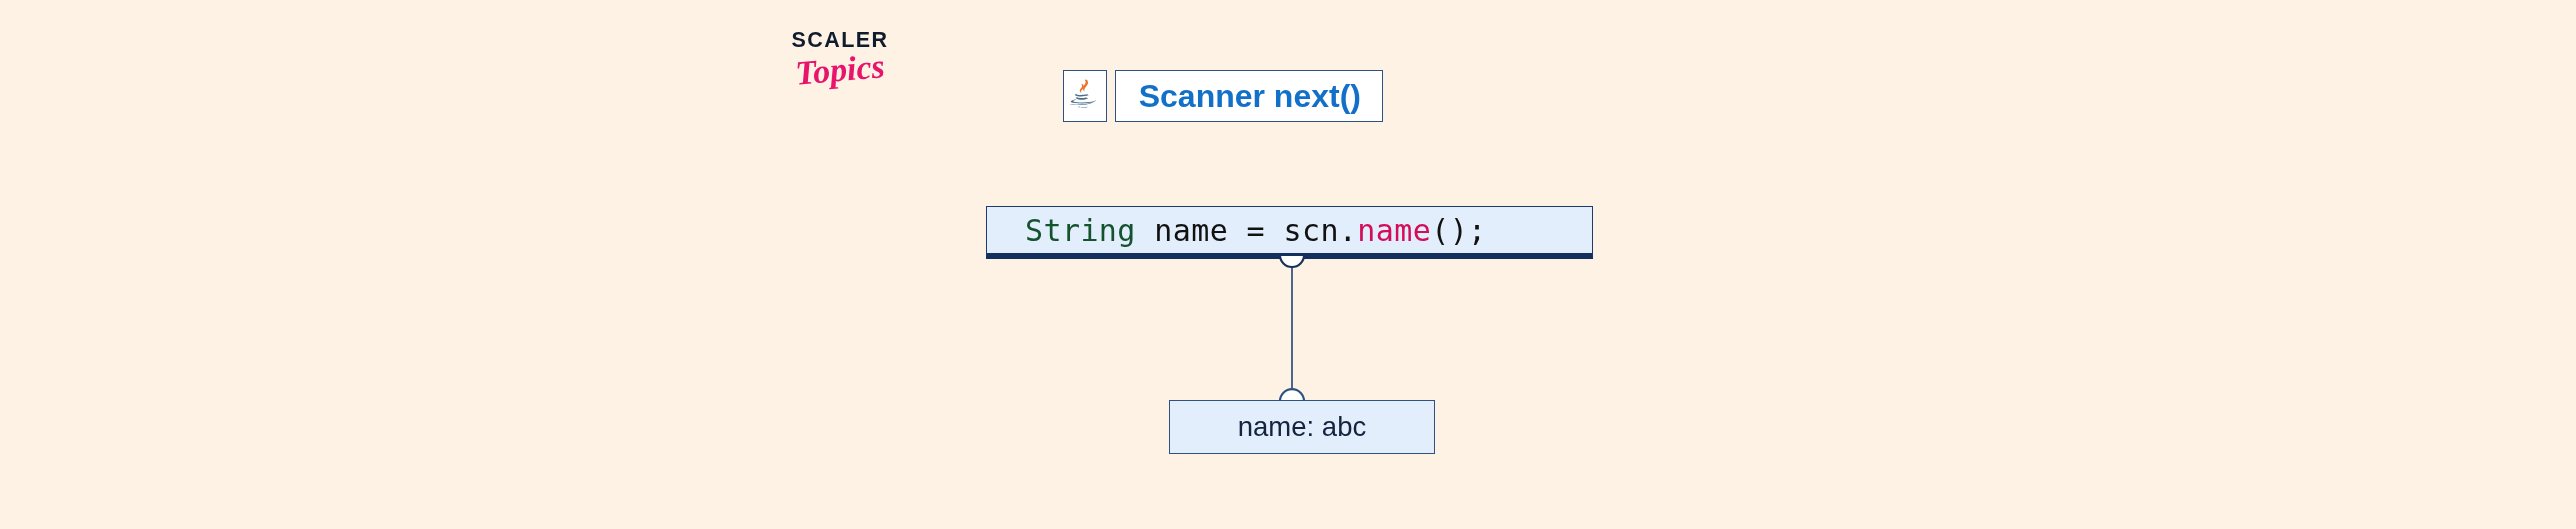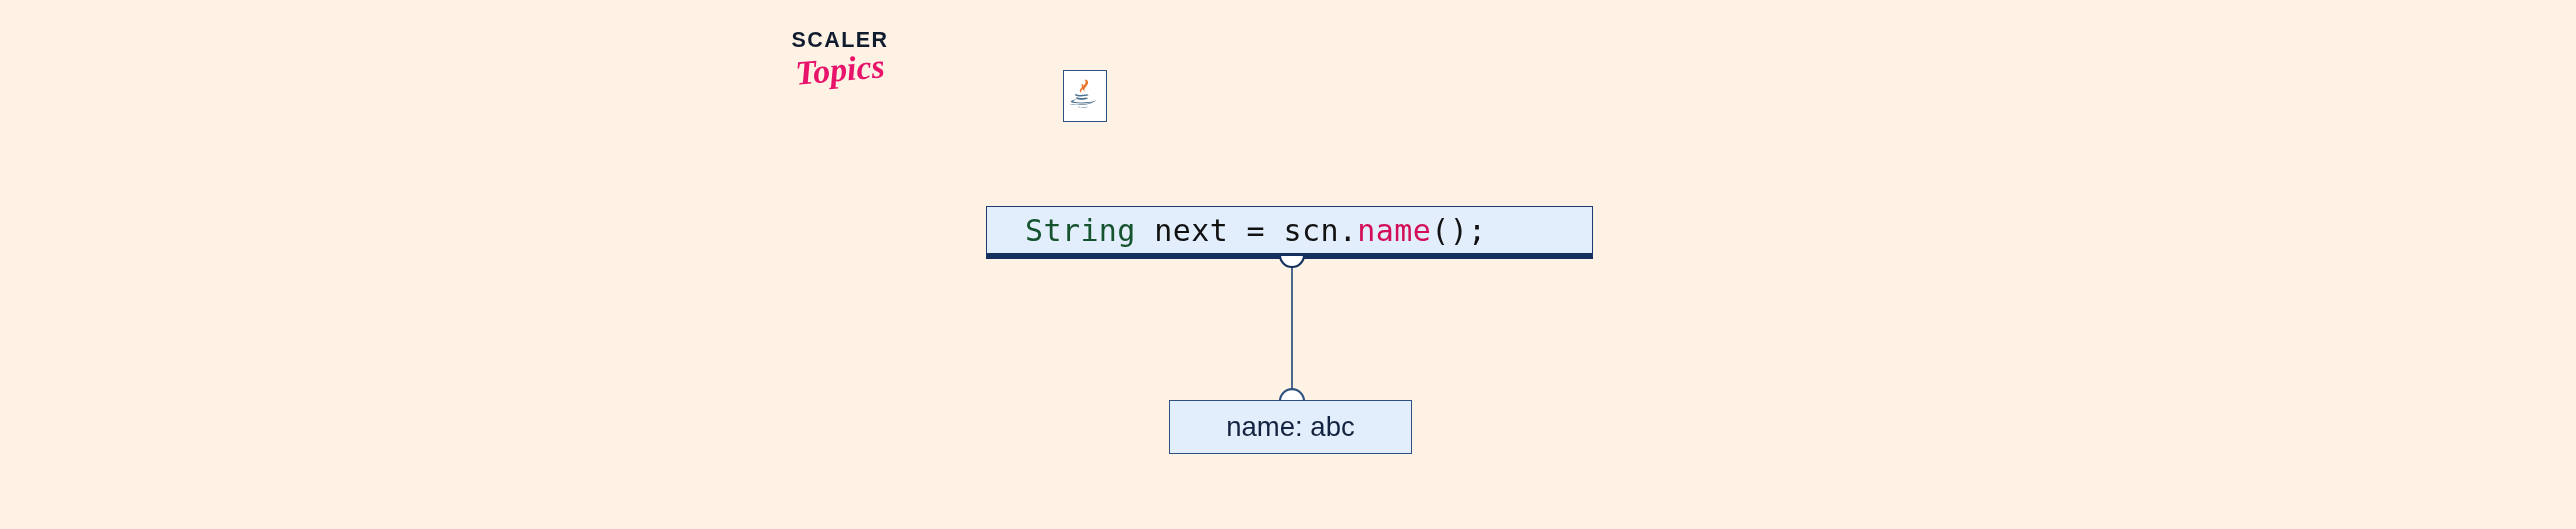--- a/index.html
+++ b/index.html
@@ -116,21 +116,21 @@
     width: 86px;
     height: 155px;
     pointer-events: none;
   }
 
   
   #name-box {
     position: absolute;
     left: 1169px;
     top: 400px;
-    width: 243px;
+    width: 266px;
     height: 54px;
     box-sizing: border-box;
     background: #e2eefb;
     border: 1.7px solid #2e5181;
     display: flex;
     align-items: center;
     justify-content: center;
   }
   #name-text {
     font-family: "Liberation Sans", sans-serif;
@@ -159,24 +159,27 @@
 
         <path d="M9.0 22.8c0 0-1.6 1.0 1.1 1.3 3.3 0.4 5.0 0.3 8.6-0.4 0 0 1.0 0.6 2.3 1.1-8.1 3.5-18.3-0.2-12.0-2.0z" fill="#4a708f"></path>
         <path d="M8.0 19.0c0 0-1.8 1.3 0.9 1.6 3.5 0.4 6.3 0.4 11.1-0.5 0 0 0.7 0.7 1.8 1.1-9.8 2.9-20.7 0.2-13.8-2.2z" fill="#4a708f"></path>
         <path d="M23.0 26.5c0 0 1.2 1.0-1.3 1.7-4.7 1.4-19.6 1.8-23.7 0.1-1.5-0.6 1.3-1.5 2.2-1.7 0.9-0.2 1.4-0.2 1.4-0.2-1.6-1.2-10.6 2.3-4.5 3.3 16.6 2.7 30.2-1.2 25.9-3.2z" transform="translate(6,0)" fill="#4a708f"></path>
         <path d="M19.3 30.6c-8.3 1.6-17.6 1.4-23.1 0.4 0 0 1.1 0.9 6.8 1.3 8.7 0.6 22.0-0.3 22.3-4.4 0 0-0.6 1.6-6.0 2.7z" transform="translate(2,0)" fill="#4a708f"></path>
         <path d="M11.5 34.2c0 0-3.2 0.7-1.1 1.0 1.4 0.2 4.2 0.2 6.7-0.1 2.1-0.2 4.1-0.6 4.1-0.6s-0.7 0.3-1.3 0.7c-4.3 1.1-12.5 0.6-10.2-0.6 2.0-1.0 1.8-0.4 1.8-0.4z" fill="#4a708f"></path>
       </svg>
     </span>
   </div>
 
+  <div id="title-box">
+    <span id="title-text">Scanner next()</span>
+  </div>
 </div>
 
 <div id="code-block">
-  <span id="code-text"><span style="color: #14532d;">String</span><span style="color: rgb(17, 17, 17);"> next = scn.</span><span style="color: rgb(211, 13, 88);">name</span><span style="color: rgb(17, 17, 17);">();</span></span>
+  <span id="code-text"><span style="color: #14532d;">String</span><span style="color: rgb(17, 17, 17);"> name = scn.</span><span style="color: rgb(211, 13, 88);">name</span><span style="color: rgb(17, 17, 17);">();</span></span>
 </div>
 
 <svg id="connector" viewBox="0 0 100 180" width="86" height="155">
 
   <line x1="50" y1="12" x2="50" y2="171" stroke="#2e5181" stroke-width="2"></line>
 
   <path d="M 36 1 A 14 14 0 0 0 64 1 Z" fill="#ffffff" stroke="#15305f" stroke-width="2.5"></path>
 
   <path d="M 36 171 A 14 14 0 0 1 64 171 Z" fill="#ffffff" stroke="#2e5181" stroke-width="2.5"></path>
 </svg>

